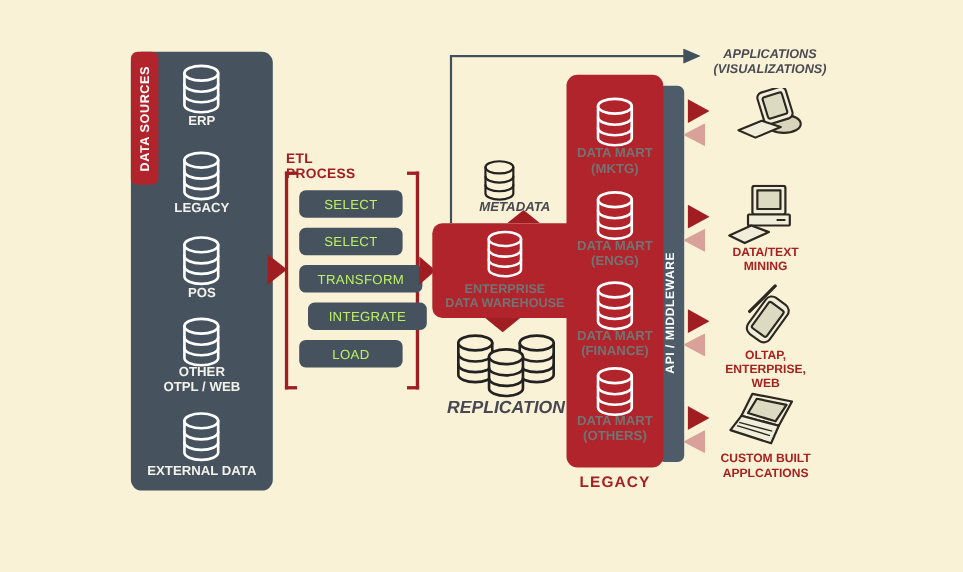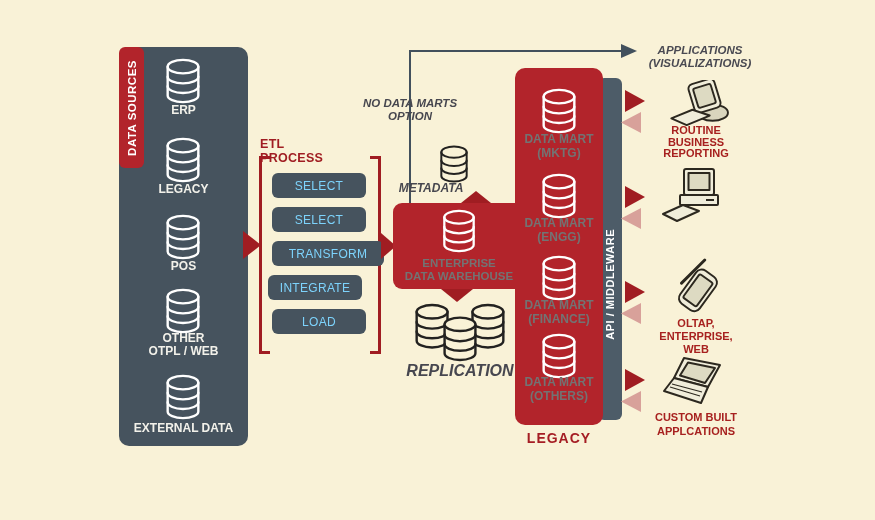--- a/index.html
+++ b/index.html
@@ -11,21 +11,21 @@
     --slate:#46535e; --bar:#4d5c68; --red:#b2242b; --dkred:#a01d22;
     --pink:#d8a19a; --gray:#47474f; --line:#42505c;
   }
   .abs { position:absolute; }
   .ml { white-space:pre-line; }
   .panel { background:var(--slate); border-radius:10px; }
   .redbox { background:var(--red); border-radius:9px; }
   .tab { background:var(--red); border-radius:6px; display:flex; align-items:center; justify-content:center; }
   .vtext { writing-mode:vertical-rl; transform:rotate(180deg); color:#fff; font-weight:bold; }
   .srclabel { color:#f2f1ea; font-size:12px; font-weight:600; text-align:center; line-height:13px; }
-  .btn { background:var(--slate); border-radius:6px; color:#7dd3fc; font-size:12px;
+  .btn { background:var(--slate); border-radius:6px; color:#bef264; font-size:12px;
          display:flex; align-items:center; justify-content:center; letter-spacing:.3px; }
   .bracketL { border-left:3px solid var(--dkred); border-top:3px solid var(--dkred); border-bottom:3px solid var(--dkred); }
   .bracketR { border-right:3px solid var(--dkred); border-top:3px solid var(--dkred); border-bottom:3px solid var(--dkred); }
   .tri-r { background:var(--dkred); clip-path:polygon(0 0,100% 50%,0 100%); }
   .tri-l { background:var(--pink); clip-path:polygon(100% 0,0 50%,100% 100%); }
   .tri-u { background:var(--dkred); clip-path:polygon(50% 0,100% 100%,0 100%); }
   .tri-d { background:var(--dkred); clip-path:polygon(0 0,100% 0,50% 100%); }
   .gline { background:var(--line); }
   .gtri  { background:var(--line); clip-path:polygon(0 0,100% 50%,0 100%); }
   .whitetext { color:#737373; font-weight:bold; text-align:center; }
@@ -96,39 +96,37 @@
 
   <div class="abs btn" style="left:272px;top:173px;width:94px;height:25px">
       <span>SELECT</span>
     </div>
   <div class="abs btn" style="left:272px;top:207px;width:94px;height:25px">
       <span>SELECT</span>
     </div>
   <div class="abs btn" style="left:272px;top:241px;width:112px;height:25px">
       <span>TRANSFORM</span>
     </div>
-  <div class="abs btn" style="left:268px;top:275px;width:94px;height:25px">
+  <div class="abs btn" style="left:280px;top:275px;width:108px;height:25px">
       <span>INTEGRATE</span>
     </div>
   <div class="abs btn" style="left:272px;top:309px;width:94px;height:25px">
       <span>LOAD</span>
     </div>
 
   <div class="abs tri-r" style="left:381px;top:233px;width:15px;height:26px"></div>
 
   <div class="abs gline" style="left:409px;top:51px;width:2px;height:152px"></div>
   <div class="abs gline" style="left:409px;top:50px;width:213px;height:2px"></div>
   <div class="abs gtri" style="left:621px;top:44px;width:16px;height:14px"></div>
-  <div class="abs graylabel ml" style="left:350px;top:97px;width:120px;font-size:11.5px;line-height:13px">NO DATA MARTS
-OPTION</div>
 
   <svg class="abs cyl cyl-dark" viewBox="0 0 42 48" style="left:437px;top:145px;width:34px;height:38px">
       <use href="#cylg"></use>
     </svg>
-  <div class="abs graylabel" style="left:381px;top:181px;width:100px;font-size:12px;font-weight:600">METADATA</div>
+  <div class="abs graylabel" style="left:418px;top:181px;width:100px;font-size:12px;font-weight:600">METADATA</div>
 
   <div class="abs redbox" style="left:393px;top:203px;width:132px;height:86px"></div>
   <svg class="abs cyl cyl-white" viewBox="0 0 42 48" style="left:436px;top:209px;width:46px;height:44px">
       <use href="#cylg"></use>
     </svg>
   <div class="abs whitetext ml" style="left:393px;top:257px;width:132px;font-size:11.5px;line-height:13px">ENTERPRISE
 DATA WAREHOUSE</div>
 
   <div class="abs tri-u" style="left:461px;top:191px;width:30px;height:12px"></div>
   <div class="abs tri-d" style="left:441px;top:289px;width:32px;height:13px"></div>
@@ -187,33 +185,32 @@
   <svg class="abs icon" viewBox="0 0 76 50" style="left:665px;top:80px;width:76px;height:48px">
     <g fill="#f0edda">
       <ellipse cx="48" cy="34" rx="16" ry="8.5" fill="#d9d5bd"></ellipse>
       <g transform="rotate(-17 40 18)">
         <rect x="26" y="1" width="28" height="31" rx="5"></rect>
         <rect x="30.5" y="6" width="19" height="21" rx="2" fill="#dddac2"></rect>
       </g>
       <polygon points="5,40 27,31 45,37 21,47"></polygon>
     </g>
   </svg>
-  <div class="abs redlabel ml" style="left:631px;top:125px;width:130px;font-size:11px;line-height:11.5px">ROUTINE
-BUSINESS
-REPORTING</div>
 
   <svg class="abs icon" viewBox="0 0 74 56" style="left:660px;top:168px;width:74px;height:56px">
     <g fill="#f0edda">
       <rect x="24" y="1" width="30" height="26" rx="2"></rect>
       <rect x="28.5" y="5" width="21" height="17" fill="#dddac2"></rect>
       <rect x="20" y="27" width="38" height="10" rx="1"></rect>
       <line x1="46" y1="32" x2="54" y2="32" fill="none"></line>
       <polygon points="3,46 23,37 39,43 17,53"></polygon>
     </g>
   </svg>
+  <div class="abs redlabel ml" style="left:631px;top:225px;width:130px;font-size:11px;line-height:11.5px">DATA/TEXT
+MINING</div>
 
   <svg class="abs icon" viewBox="0 0 64 60" style="left:665px;top:258px;width:64px;height:58px">
     <g fill="#f0edda">
       <g transform="rotate(36 32 34)">
         <rect x="20" y="12" width="25" height="42" rx="7"></rect>
         <rect x="24" y="18" width="17" height="30" rx="2" fill="#dddac2"></rect>
       </g>
       <line x1="16" y1="26" x2="40" y2="2" stroke-width="3" stroke-linecap="round" fill="none"></line>
     </g>
   </svg>

